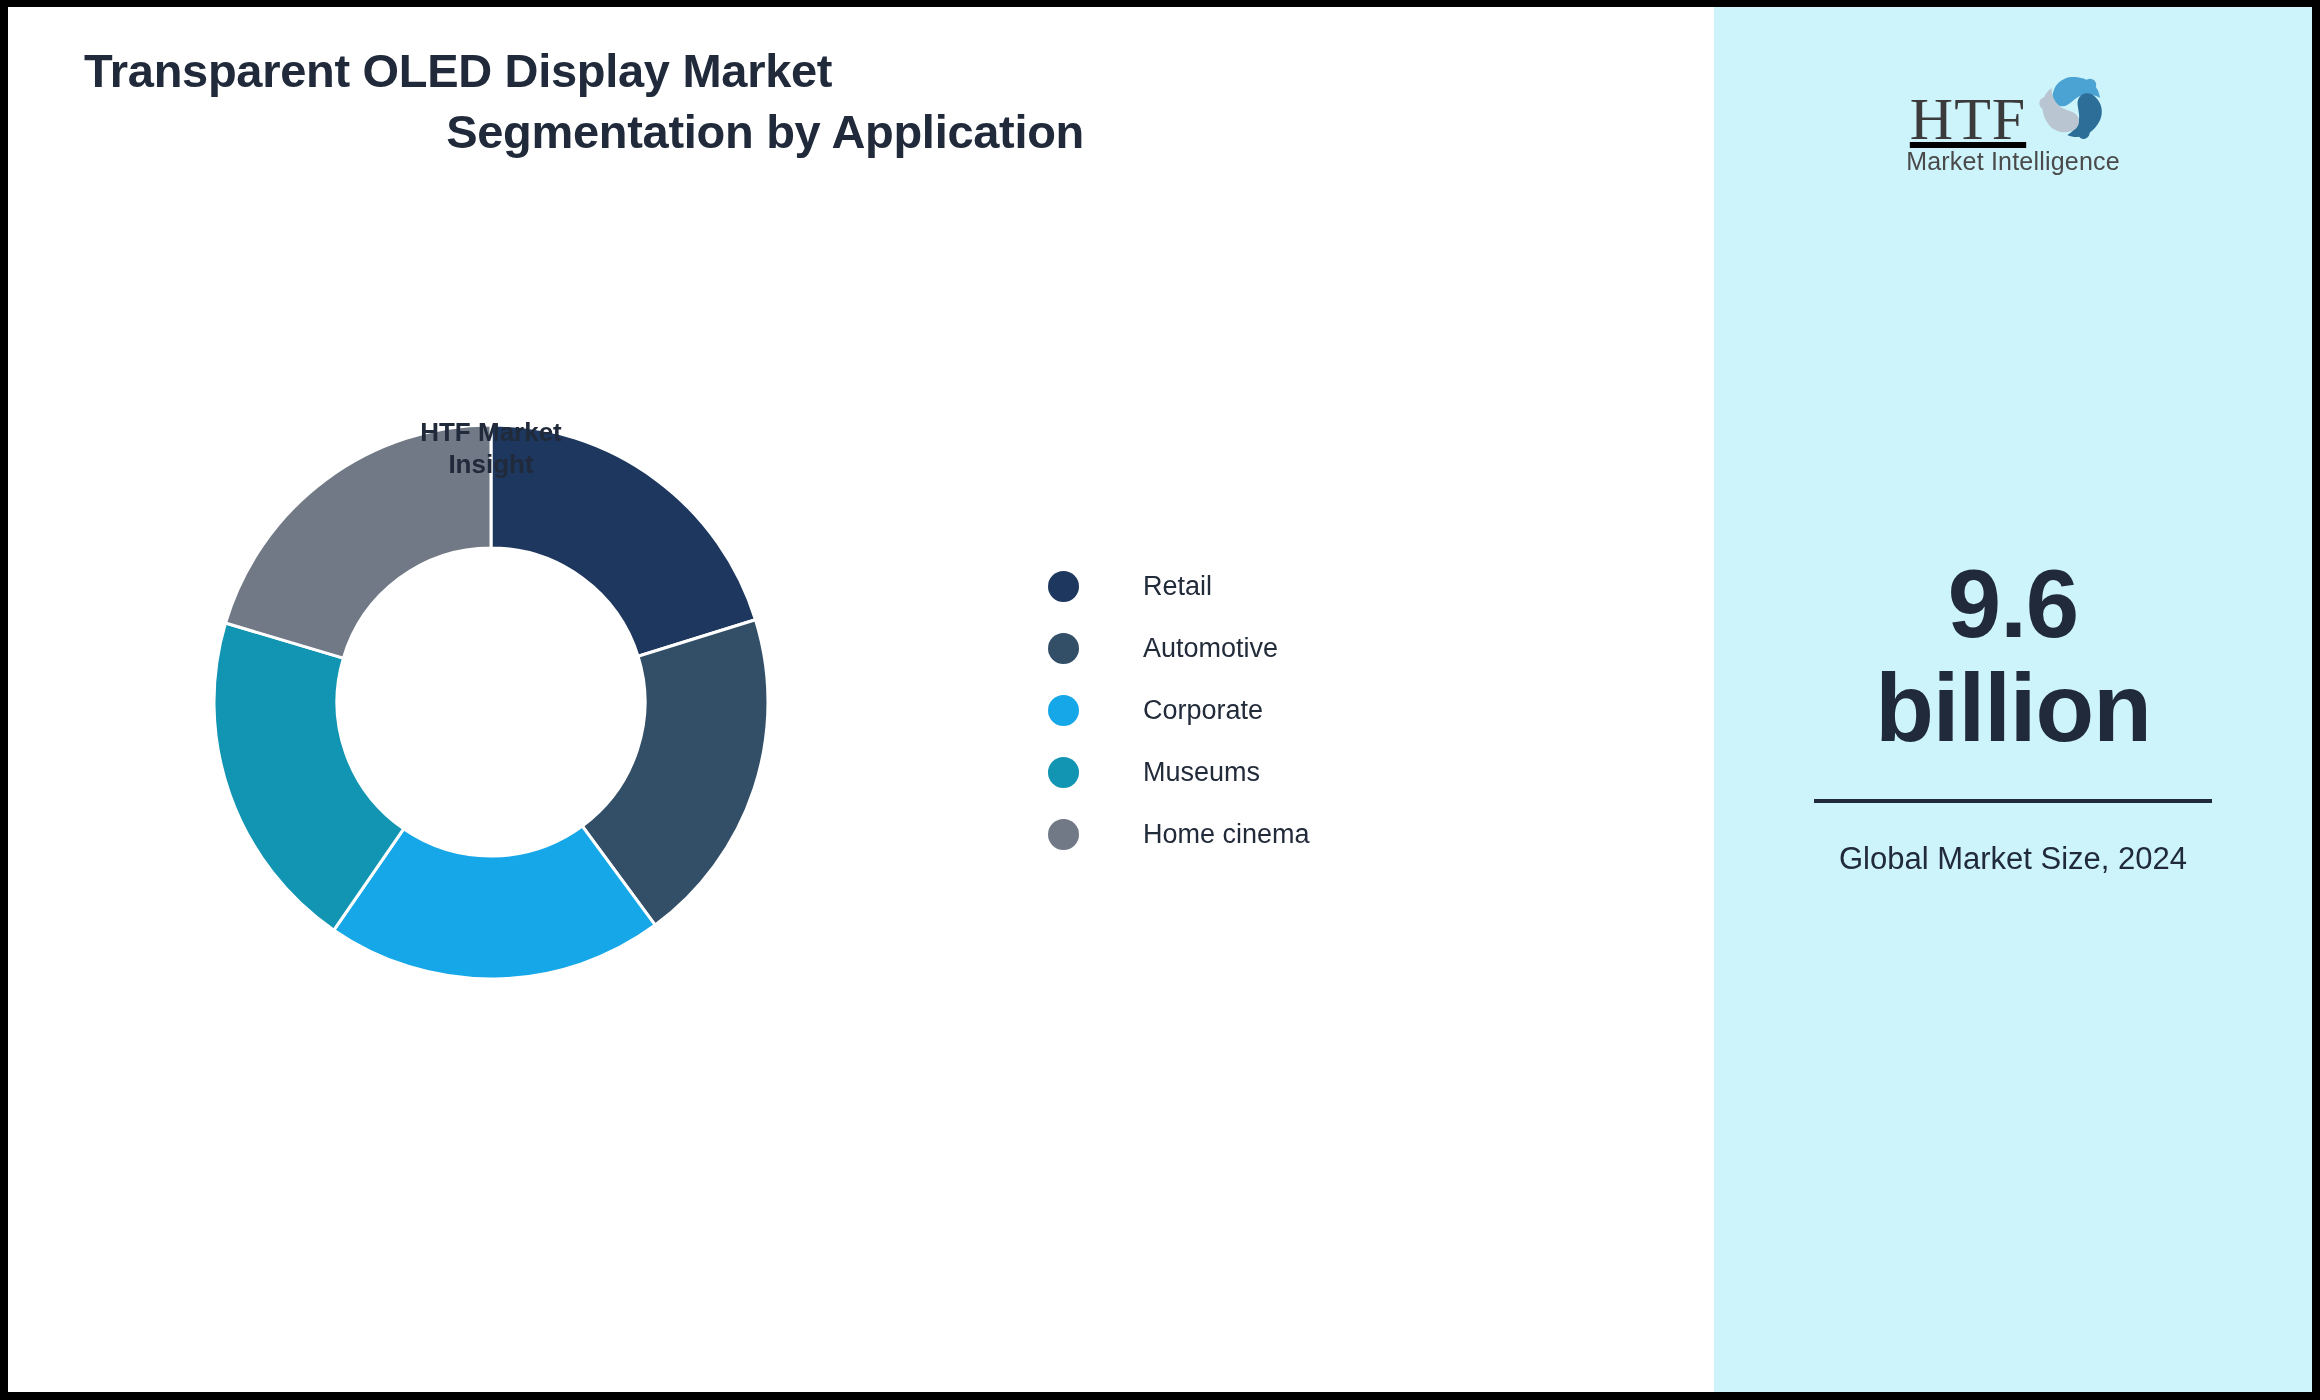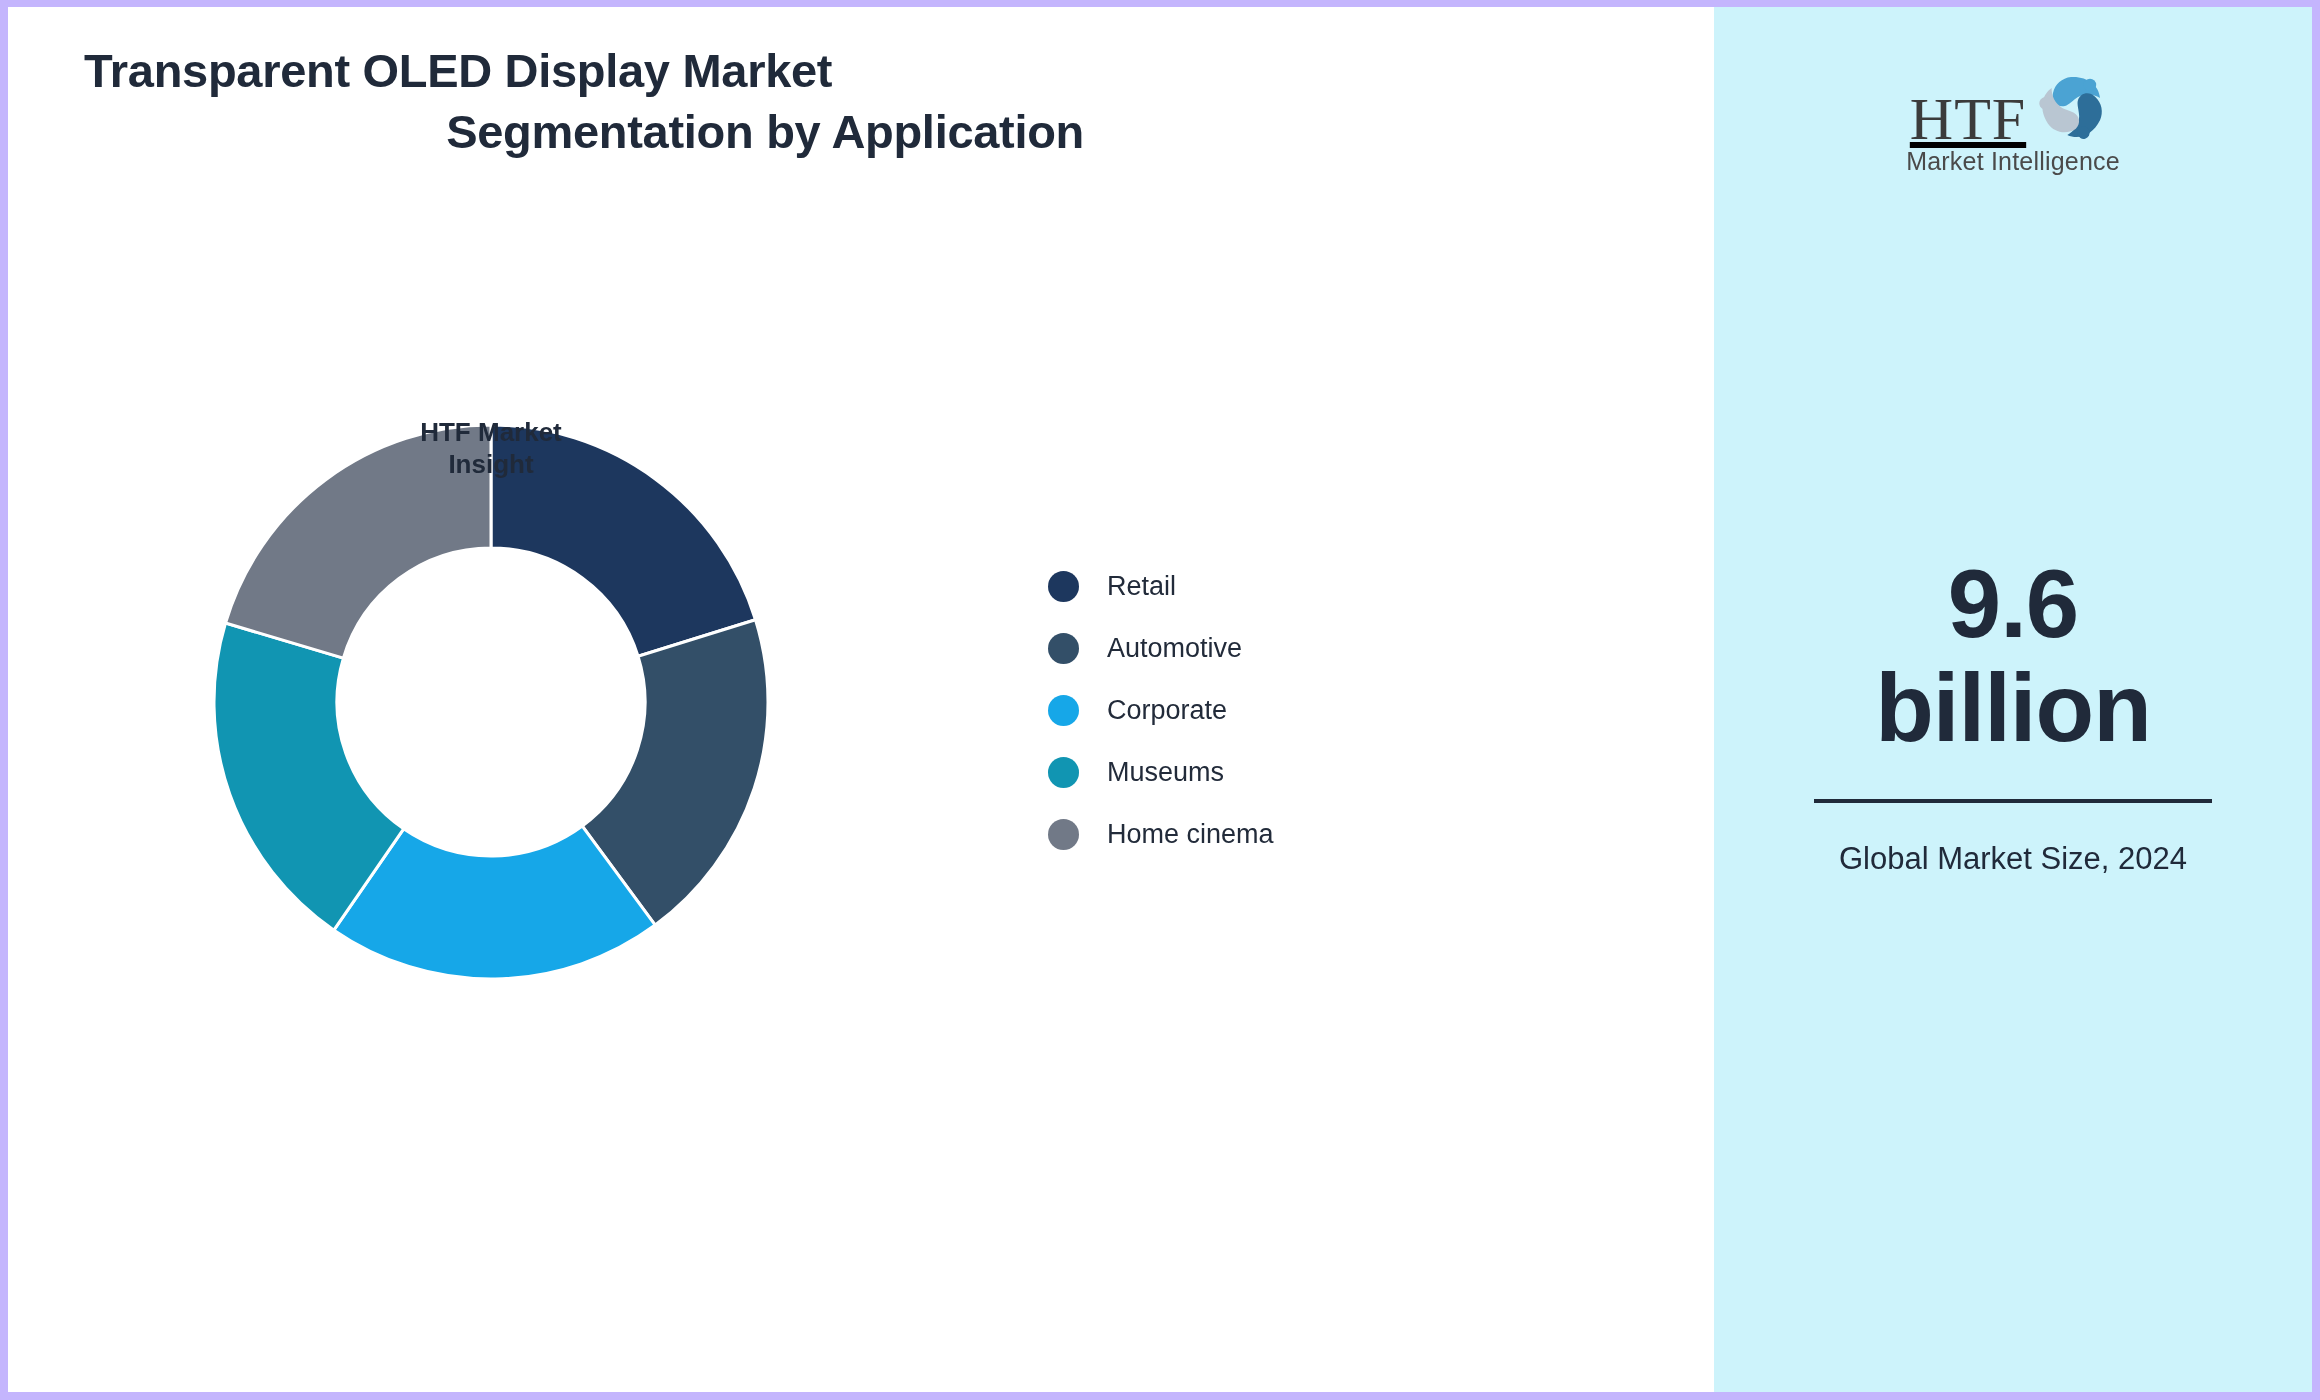--- a/index.html
+++ b/index.html
@@ -10,21 +10,21 @@
     height: 1400px;
     background: #e3e5e8;
     font-family: "Liberation Sans", sans-serif;
     overflow: hidden;
   }
 
   .infographic {
     position: relative;
     width: 2320px;
     height: 1400px;
-    background: #c4b5fd;
+    background: #000000;
     display: flex;
     padding: 7px 8px 8px 8px;
   }
 
   
   .left-panel {
     position: relative;
     width: 1706px;
     height: 1385px;
     background: #ffffff;
@@ -78,20 +78,21 @@
   
   .legend {
     position: absolute;
     left: 1040px;
     top: 548px;
   }
   .legend-item {
     display: flex;
     align-items: center;
     height: 62px;
+    gap: 36px;
   }
   .legend-swatch {
     width: 31px;
     height: 31px;
     border-radius: 50%;
     flex: 0 0 auto;
   }
   .legend-label {
     margin-left: 28px;
     font-size: 27px;

